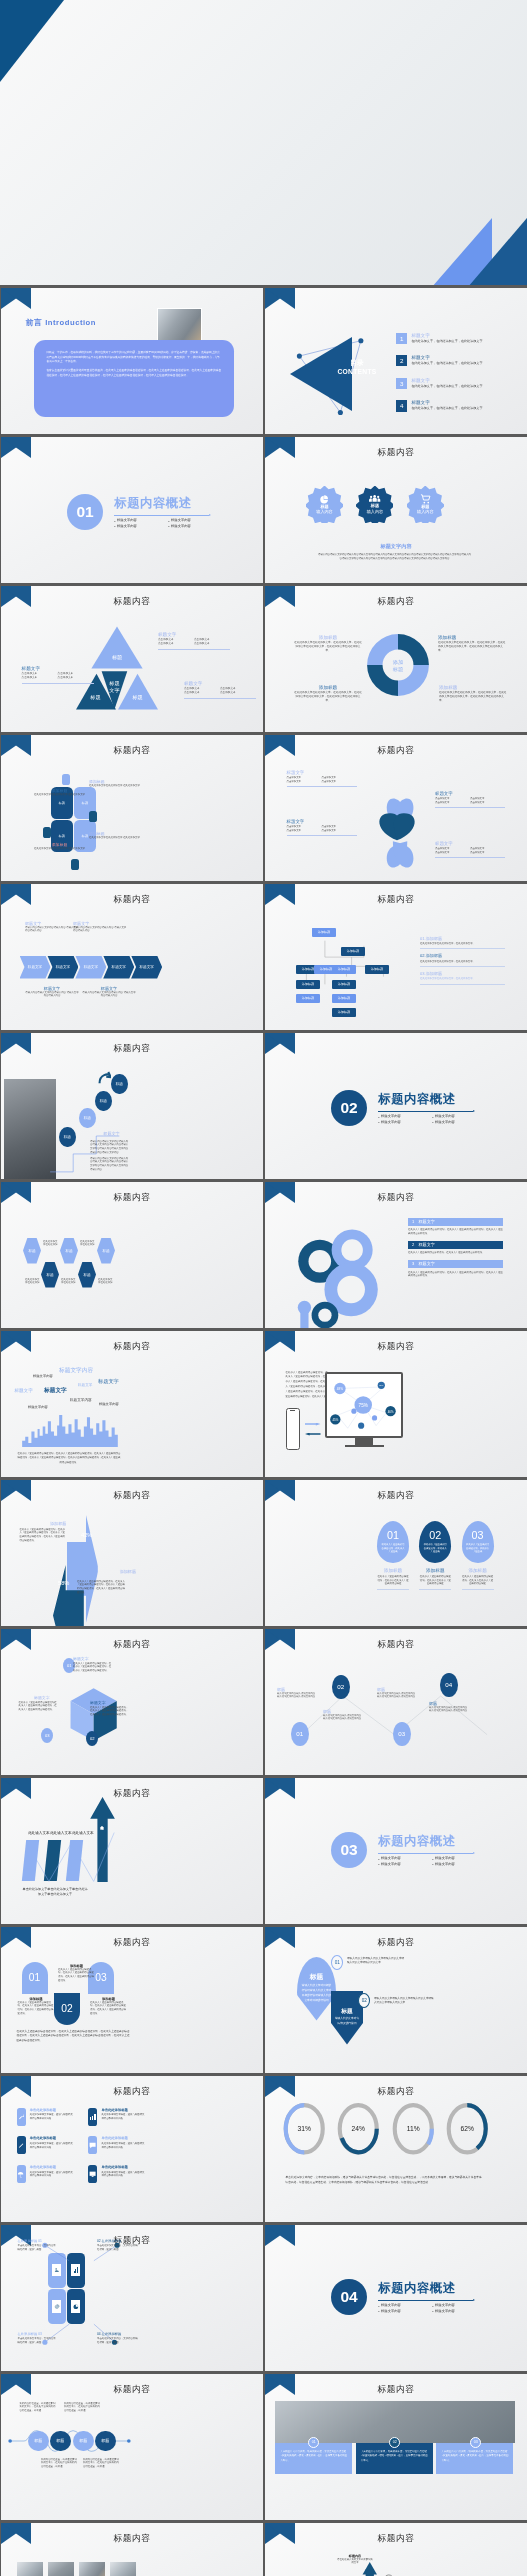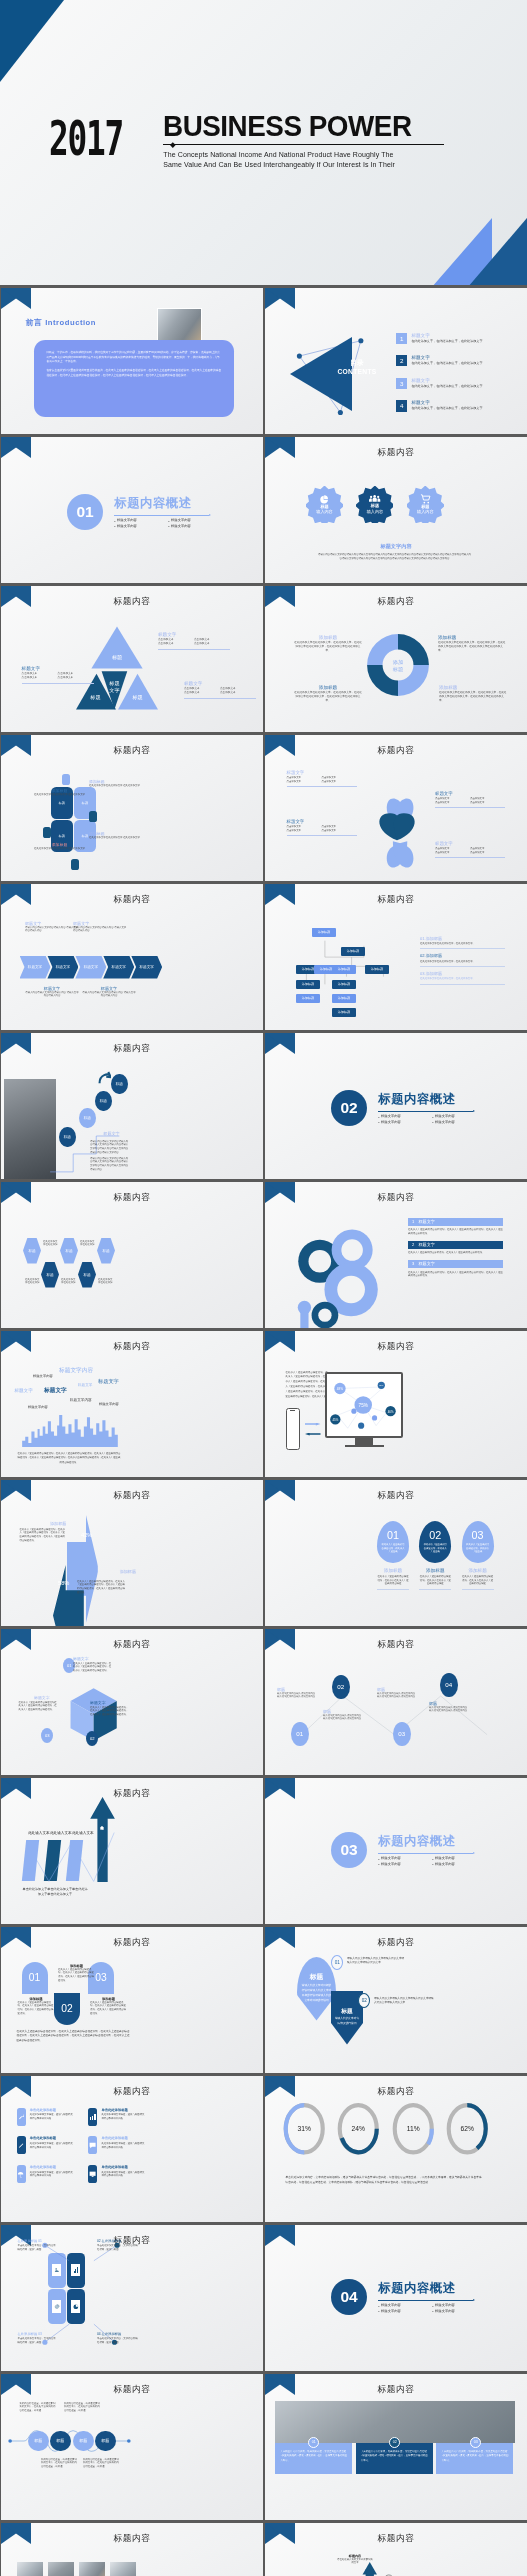--- a/index.html
+++ b/index.html
@@ -81,31 +81,20 @@
   .photo2{background:linear-gradient(125deg,#cfd6dc,#9aa3ab 40%,#7d868e 70%,#b8a68c);}
   .photo3{background:linear-gradient(135deg,#dfe3e7,#a8b2ba 50%,#78828a);}
 </style>
 </head>
 <body>
 
 <div class="cover">
   <div class="tl-dark2"></div>
   <div class="br-light2"></div>
   <div class="br-dark"></div>
-  <div class="cover-inner">
-    <div class="year">2017</div>
-    <div class="cover-txt">
-      <div class="cover-title">BUSINESS POWER</div>
-      <div class="rule"></div>
-      <div class="cover-sub">
-        <div>The Concepts National Income And National Product Have Roughly The</div>
-        <div>Same Value And Can Be Used Interchangeably If Our Interest Is In Their</div>
-      </div>
-    </div>
-  </div>
 </div>
 
 <div class="grid">
 
 <div class="slide">
       <div class="sl">
   <div class="corner"></div>
   <div class="s1-h"><span>前言</span><span>Introduction</span></div>
   <div class="s1-img photo2"></div>
   <div class="s1-box">

